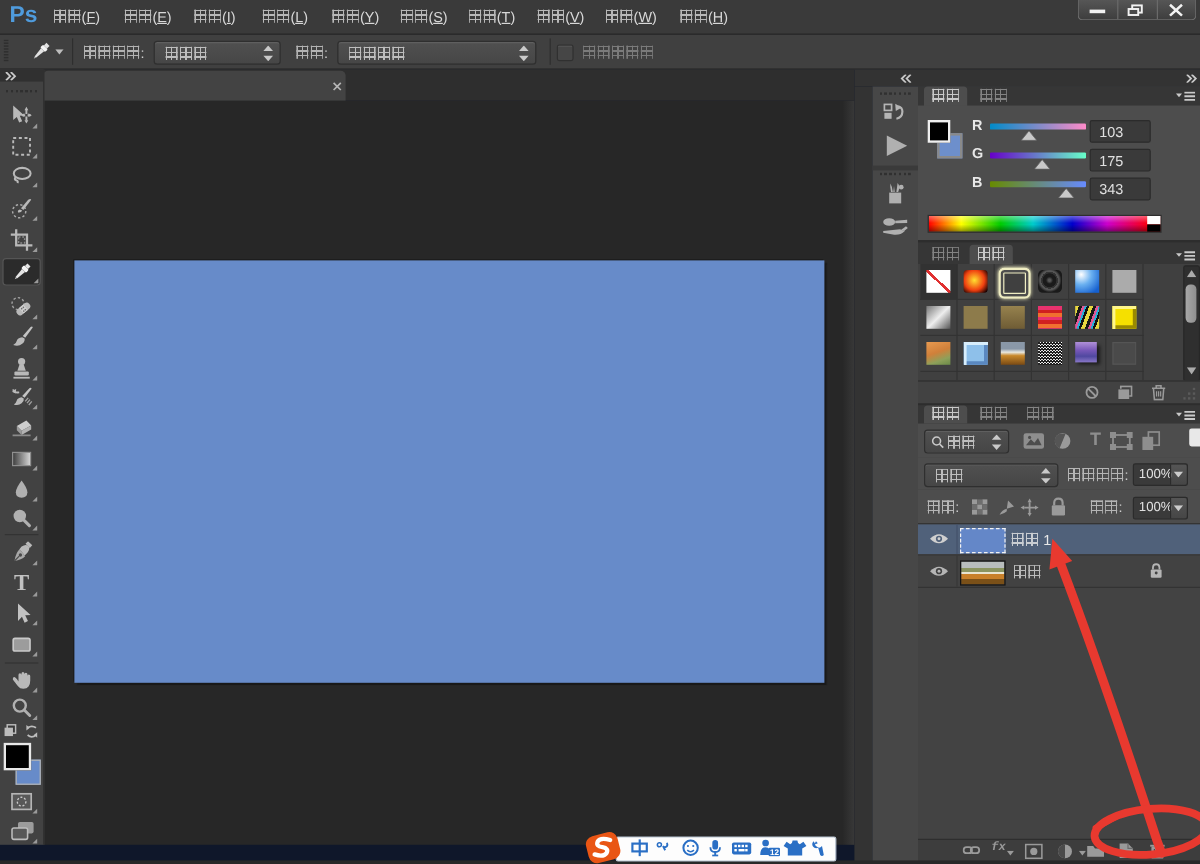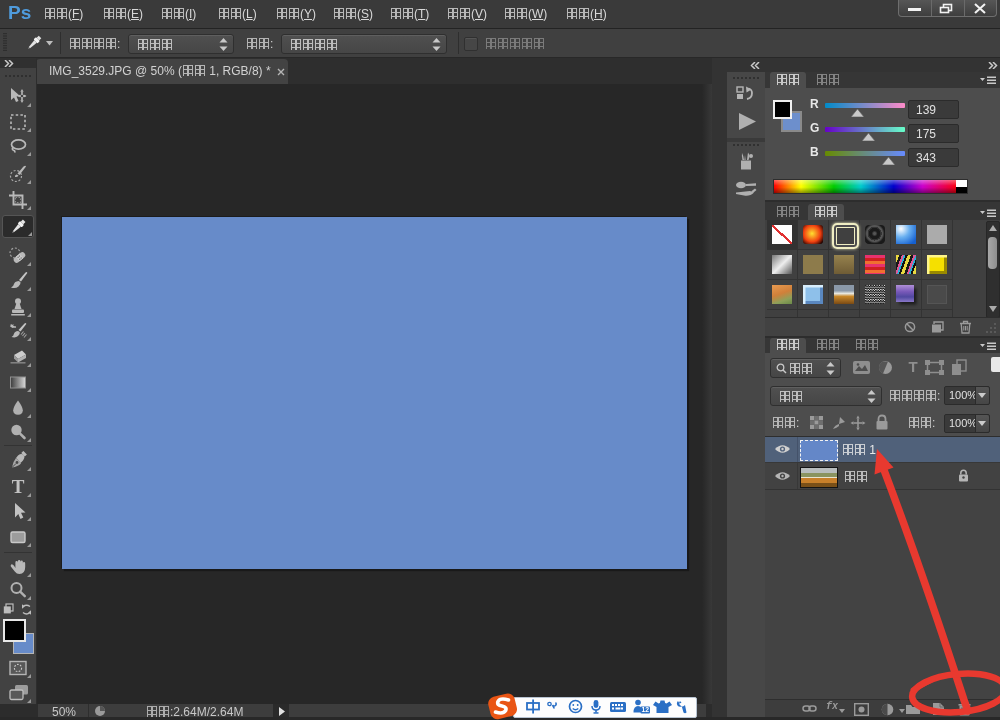--- a/index.html
+++ b/index.html
@@ -92,21 +92,20 @@
           <polygon points="4.5,13 8.5,8.5 0.5,8.5" fill="#c9c9c9"></polygon>
         </svg>
  </div>
  <div class="sep" style="left:458px;top:3px;height:22px"></div>
  <div class="a" style="left:464px;top:8px;width:12px;height:12px;background:#464646;border:1px solid #303030;border-radius:2px;box-shadow:inset 0 1px 0 #555"></div>
  <span class="a" style="left:485px;top:8px;color:#8a8a8a"><i class="c"></i><i class="c"></i><i class="c"></i><i class="c"></i><i class="c"></i></span>
 </div>
 
 <div class="a" id="tabbar" style="left:0;top:58px;width:712px;height:26px;background:#2e2e2e"></div>
 <div class="a" id="doctab" style="left:36px;top:59px;width:252px;height:25px;background:#434343;border-radius:4px 4px 0 0;line-height:25px;color:#d2d2d2">
- <span style="position:absolute;left:13px;top:0">IMG_3529.JPG @ 50% (<i class="c"></i><i class="c"></i> 1, RGB/8) *</span>
  <svg class="a" style="left:241px;top:9px" width="8" height="8" viewBox="0 0 8 8">
         <path d="M1 1 L7 7 M7 1 L1 7" stroke="#b5b5b5" stroke-width="1.4"></path>
       </svg>
 </div>
 <div class="a" id="canvas" style="left:36px;top:84px;width:676px;height:620px;background:#272727">
       <div class="a" style="right:0;top:0;width:10px;height:620px;background:linear-gradient(to right,rgba(70,70,70,0),rgba(70,70,70,.55))"></div>
     </div>
 <div class="a" id="bluedoc" style="left:62px;top:217px;width:625px;height:352px;background:#678bc9;box-shadow:-1px -1px 0 #1c1c1c,2px 2px 1px rgba(0,0,0,.35)"></div>
 
 <div class="a" id="toolbar" style="left:0;top:58px;width:36px;height:646px;background:#424242;border-right:1px solid #2d2d2d">
@@ -287,35 +286,20 @@
             <polygon points="27,542 31,542 31,538"></polygon>
             <polygon points="27,620 31,620 31,616"></polygon>
             <polygon points="27,645 31,645 31,641"></polygon>
           </g>
  </svg>
  </div>
  <div class="a" style="left:4px;top:387px;width:28px;height:1px;background:#333"></div>
  <div class="a" style="left:4px;top:494px;width:28px;height:1px;background:#333"></div>
 </div>
 
-<div class="a" id="statusrow" style="left:0;top:704px;width:712px;height:16px;background:#2c2c2c">
- <div class="a" style="left:38px;top:0;width:668px;height:14px;background:#3d3d3d;color:#c8c8c8">
-  <span class="a" style="left:14px;top:1px">50%</span>
-  <div class="a" style="left:50px;top:0;width:1px;height:14px;background:#2e2e2e"></div>
-  <svg class="a" style="left:56px;top:1px" width="12" height="12" viewBox="0 0 12 12">
-   <circle cx="6" cy="6" r="5" fill="#9a9a9a"></circle>
-          <path d="M6 6 L6 1 A5 5 0 0 1 11 6 Z" fill="#555"></path>
-  </svg>
-  <span class="a" style="left:108px;top:1px"><i class="c"></i><i class="c"></i>:2.64M/2.64M</span>
-  <div class="a" style="left:235px;top:0;width:16px;height:14px;background:#2a2a2a"></div>
-  <svg class="a" style="left:240px;top:3px" width="7" height="9" viewBox="0 0 7 9">
-          <polygon points="1,0 7,4.5 1,9" fill="#e0e0e0"></polygon>
-        </svg>
- </div>
-</div>
 
 <div class="a" id="righttop" style="left:712px;top:58px;width:288px;height:14px;background:#333333">
  <svg class="a" style="left:38px;top:4px" width="10" height="7" viewBox="0 0 10 7">
         <path d="M5 0 L1.5 3.5 L5 7 M9 0 L5.5 3.5 L9 7" stroke="#c9c9c9" stroke-width="1.5" fill="none"></path>
       </svg>
  <svg class="a" style="left:276px;top:4px" width="10" height="7" viewBox="0 0 10 7">
         <path d="M1 0 L4.5 3.5 L1 7 M5 0 L8.5 3.5 L5 7" stroke="#c9c9c9" stroke-width="1.5" fill="none"></path>
       </svg>
 </div>
 <div class="a" id="spacercol" style="left:712px;top:72px;width:15px;height:648px;background:#333333"></div>
@@ -363,21 +347,21 @@
 
   <div class="a" style="left:16px;top:23px;width:17px;height:17px;background:#6d8fcc;border:2px solid #8a8a8a"></div>
   <div class="a" style="left:8px;top:12px;width:15px;height:15px;background:#000;border:2px solid #f0f0f0"></div>
 
   <span class="a" style="left:45px;top:9px;color:#e8e8e8;font-weight:bold">R</span>
   <div class="a" style="left:60px;top:15px;width:80px;height:5px;background:linear-gradient(to right,#008bc9,#ff8bc9);border-radius:1px"></div>
   <svg class="a" style="left:86px;top:21px" width="13" height="8" viewBox="0 0 13 8">
           <polygon points="6.5,0 13,8 0,8" fill="#c9c9c9" stroke="#666" stroke-width=".7"></polygon>
         </svg>
   <div class="vbox" style="left:143px;top:12px;width:49px;height:17px">
-          <span style="position:absolute;left:7px;top:2px">139</span>
+          <span style="position:absolute;left:7px;top:2px">103</span>
         </div>
 
   <span class="a" style="left:45px;top:33px;color:#e8e8e8;font-weight:bold">G</span>
   <div class="a" style="left:60px;top:39px;width:80px;height:5px;background:linear-gradient(to right,#6700c9,#67ffc9);border-radius:1px"></div>
   <svg class="a" style="left:97px;top:45px" width="13" height="8" viewBox="0 0 13 8">
           <polygon points="6.5,0 13,8 0,8" fill="#c9c9c9" stroke="#666" stroke-width=".7"></polygon>
         </svg>
   <div class="vbox" style="left:143px;top:36px;width:49px;height:17px">
           <span style="position:absolute;left:7px;top:2px">175</span>
         </div>

